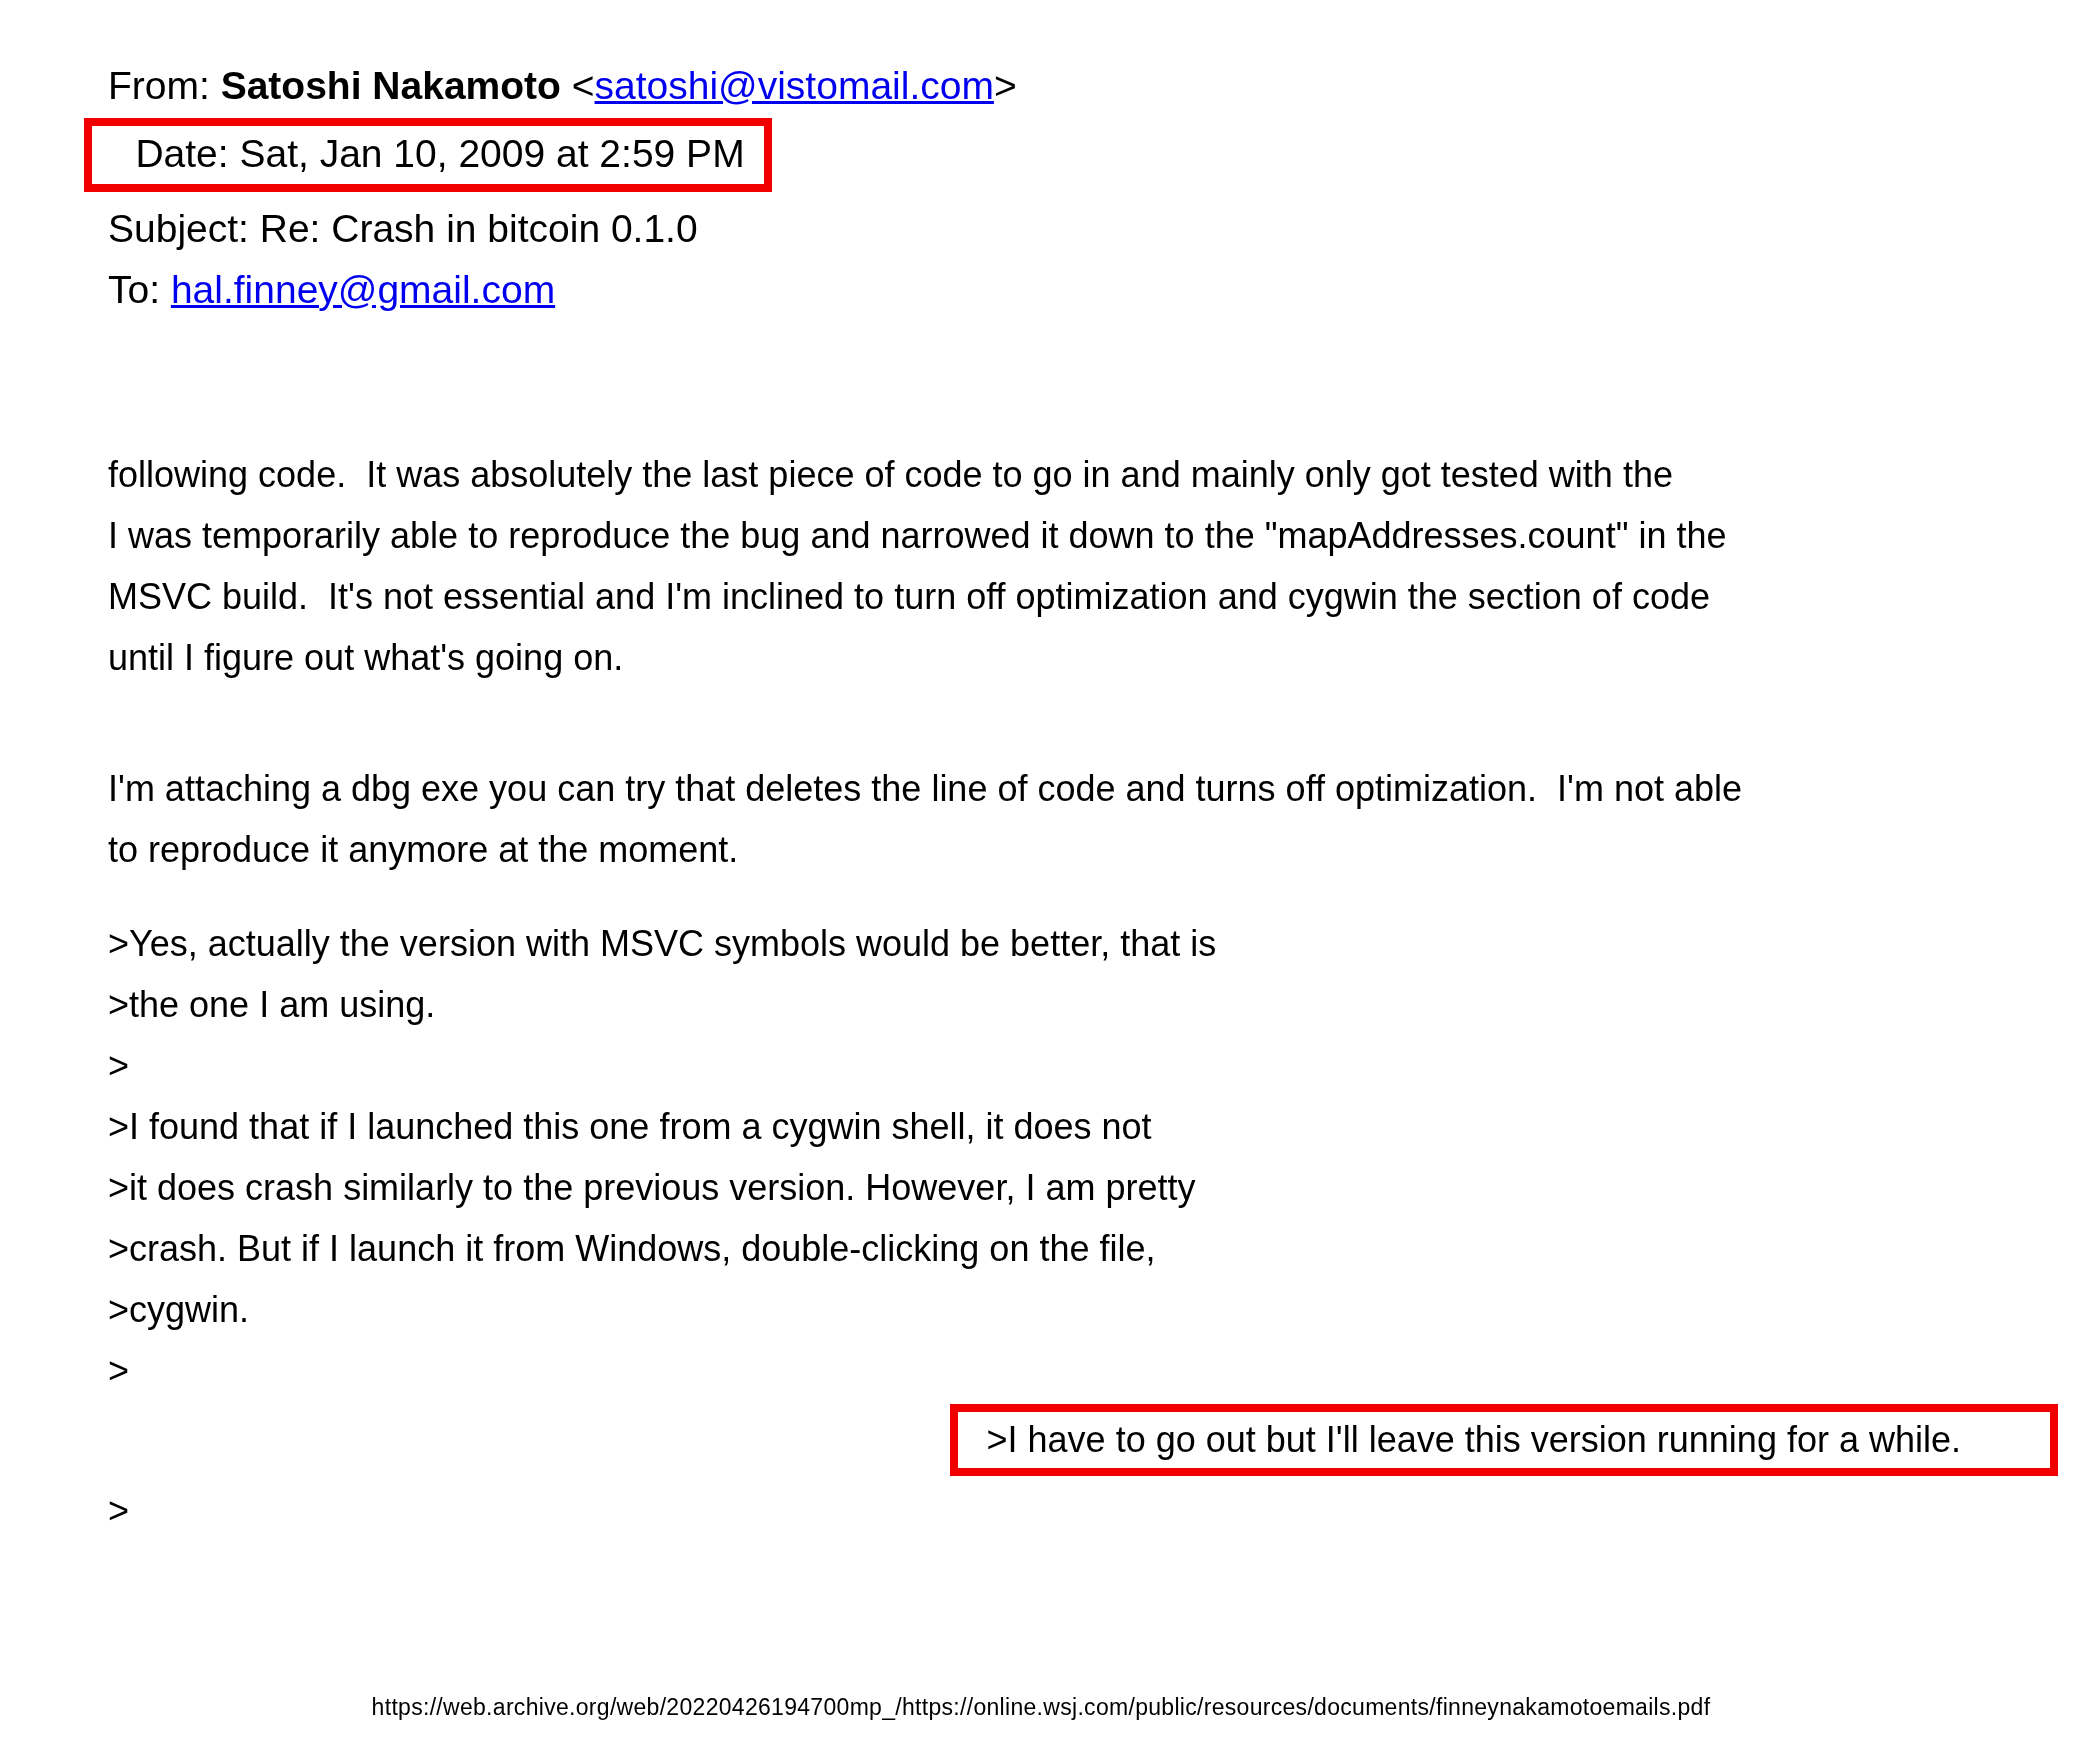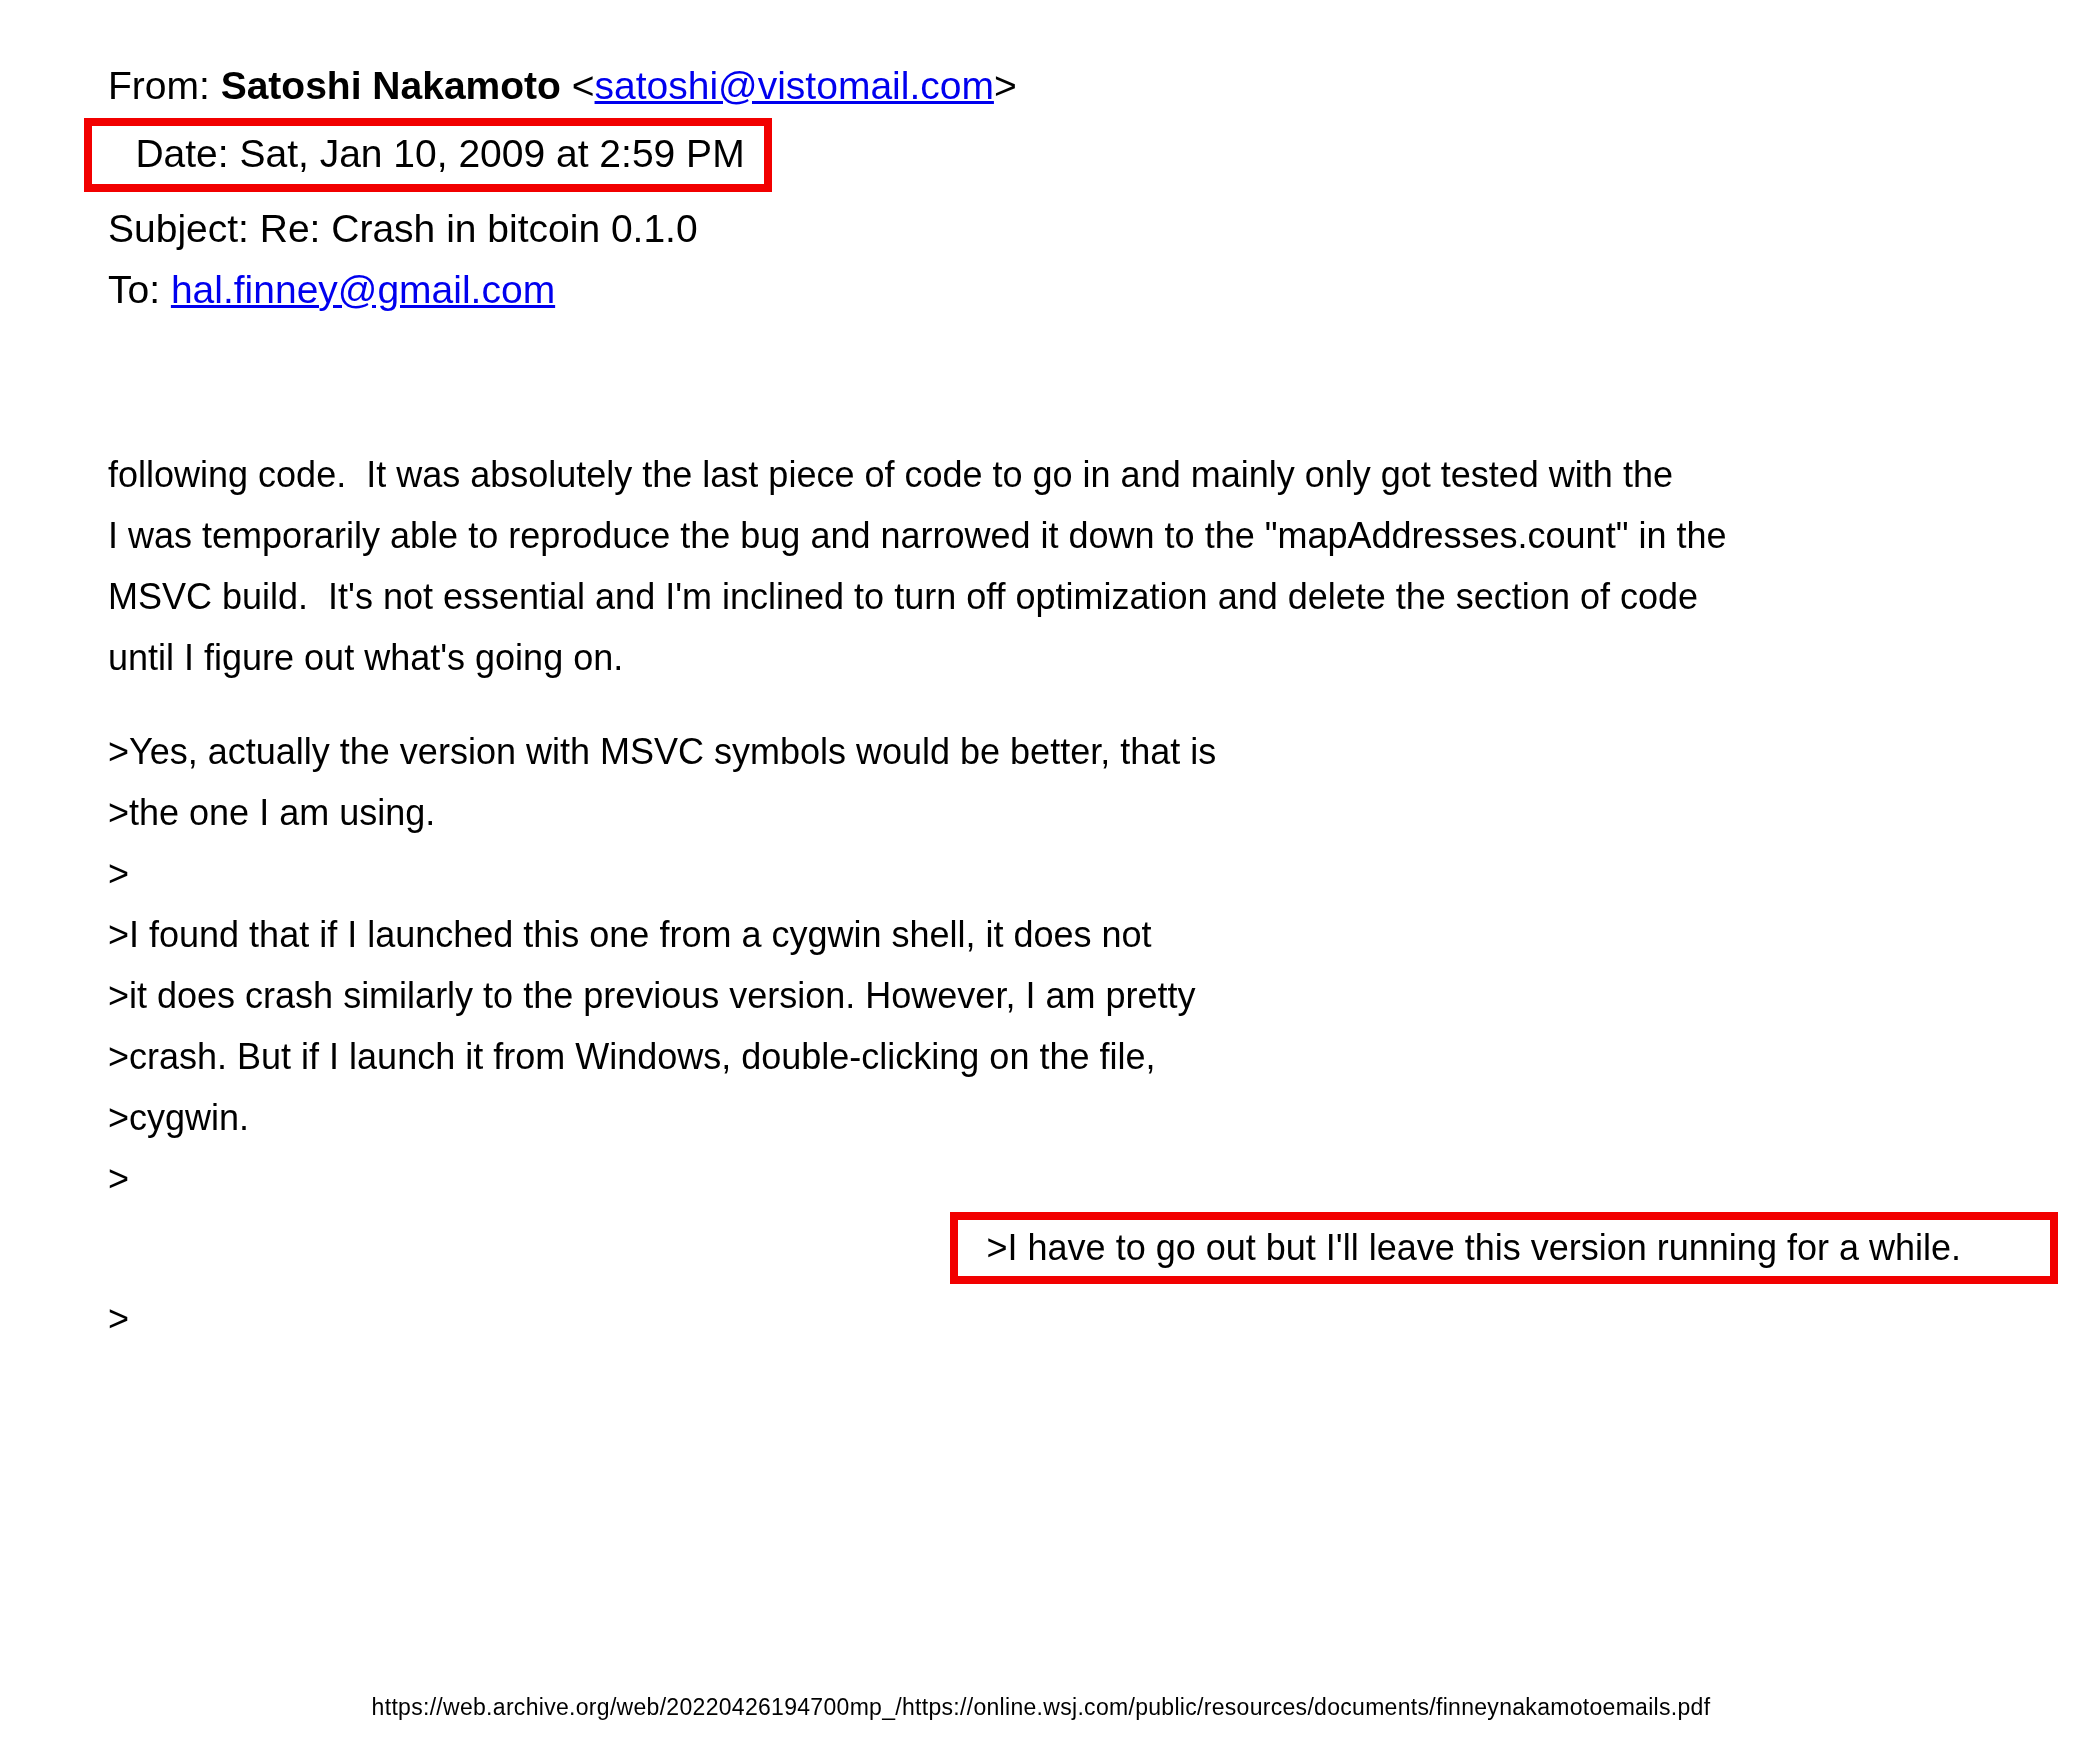--- a/index.html
+++ b/index.html
@@ -87,24 +87,28 @@
       <div class="hline">Subject: Re: Crash in bitcoin 0.1.0</div>
 
       <div class="hline"><span>To: </span><a class="link">hal.finney@gmail.com</a></div>
     </div>
 
     <div class="body-block">
 
       <div class="para para1">
         <div class="bline">following code.  It was absolutely the last piece of code to go in and mainly only got tested with the</div>
         <div class="bline">I was temporarily able to reproduce the bug and narrowed it down to the "mapAddresses.count" in the</div>
-        <div class="bline">MSVC build.  It's not essential and I'm inclined to turn off optimization and delete the section of code</div>
+        <div class="bline">MSVC build.  It's not essential and I'm inclined to turn off optimization and cygwin the section of code</div>
         <div class="bline">until I figure out what's going on.</div>
       </div>
 
+      <div class="para para2">
+        <div class="bline">I'm attaching a dbg exe you can try that deletes the line of code and turns off optimization.  I'm not able</div>
+        <div class="bline">to reproduce it anymore at the moment.</div>
+      </div>
 
       <div class="quote-block">
         <div class="bline">&gt;Yes, actually the version with MSVC symbols would be better, that is</div>
         <div class="bline">&gt;the one I am using.</div>
         <div class="bline">&gt;</div>
         <div class="bline">&gt;I found that if I launched this one from a cygwin shell, it does not</div>
         <div class="bline">&gt;it does crash similarly to the previous version. However, I am pretty</div>
         <div class="bline">&gt;crash. But if I launch it from Windows, double-clicking on the file,</div>
         <div class="bline">&gt;cygwin.</div>
         <div class="bline">&gt;</div>

